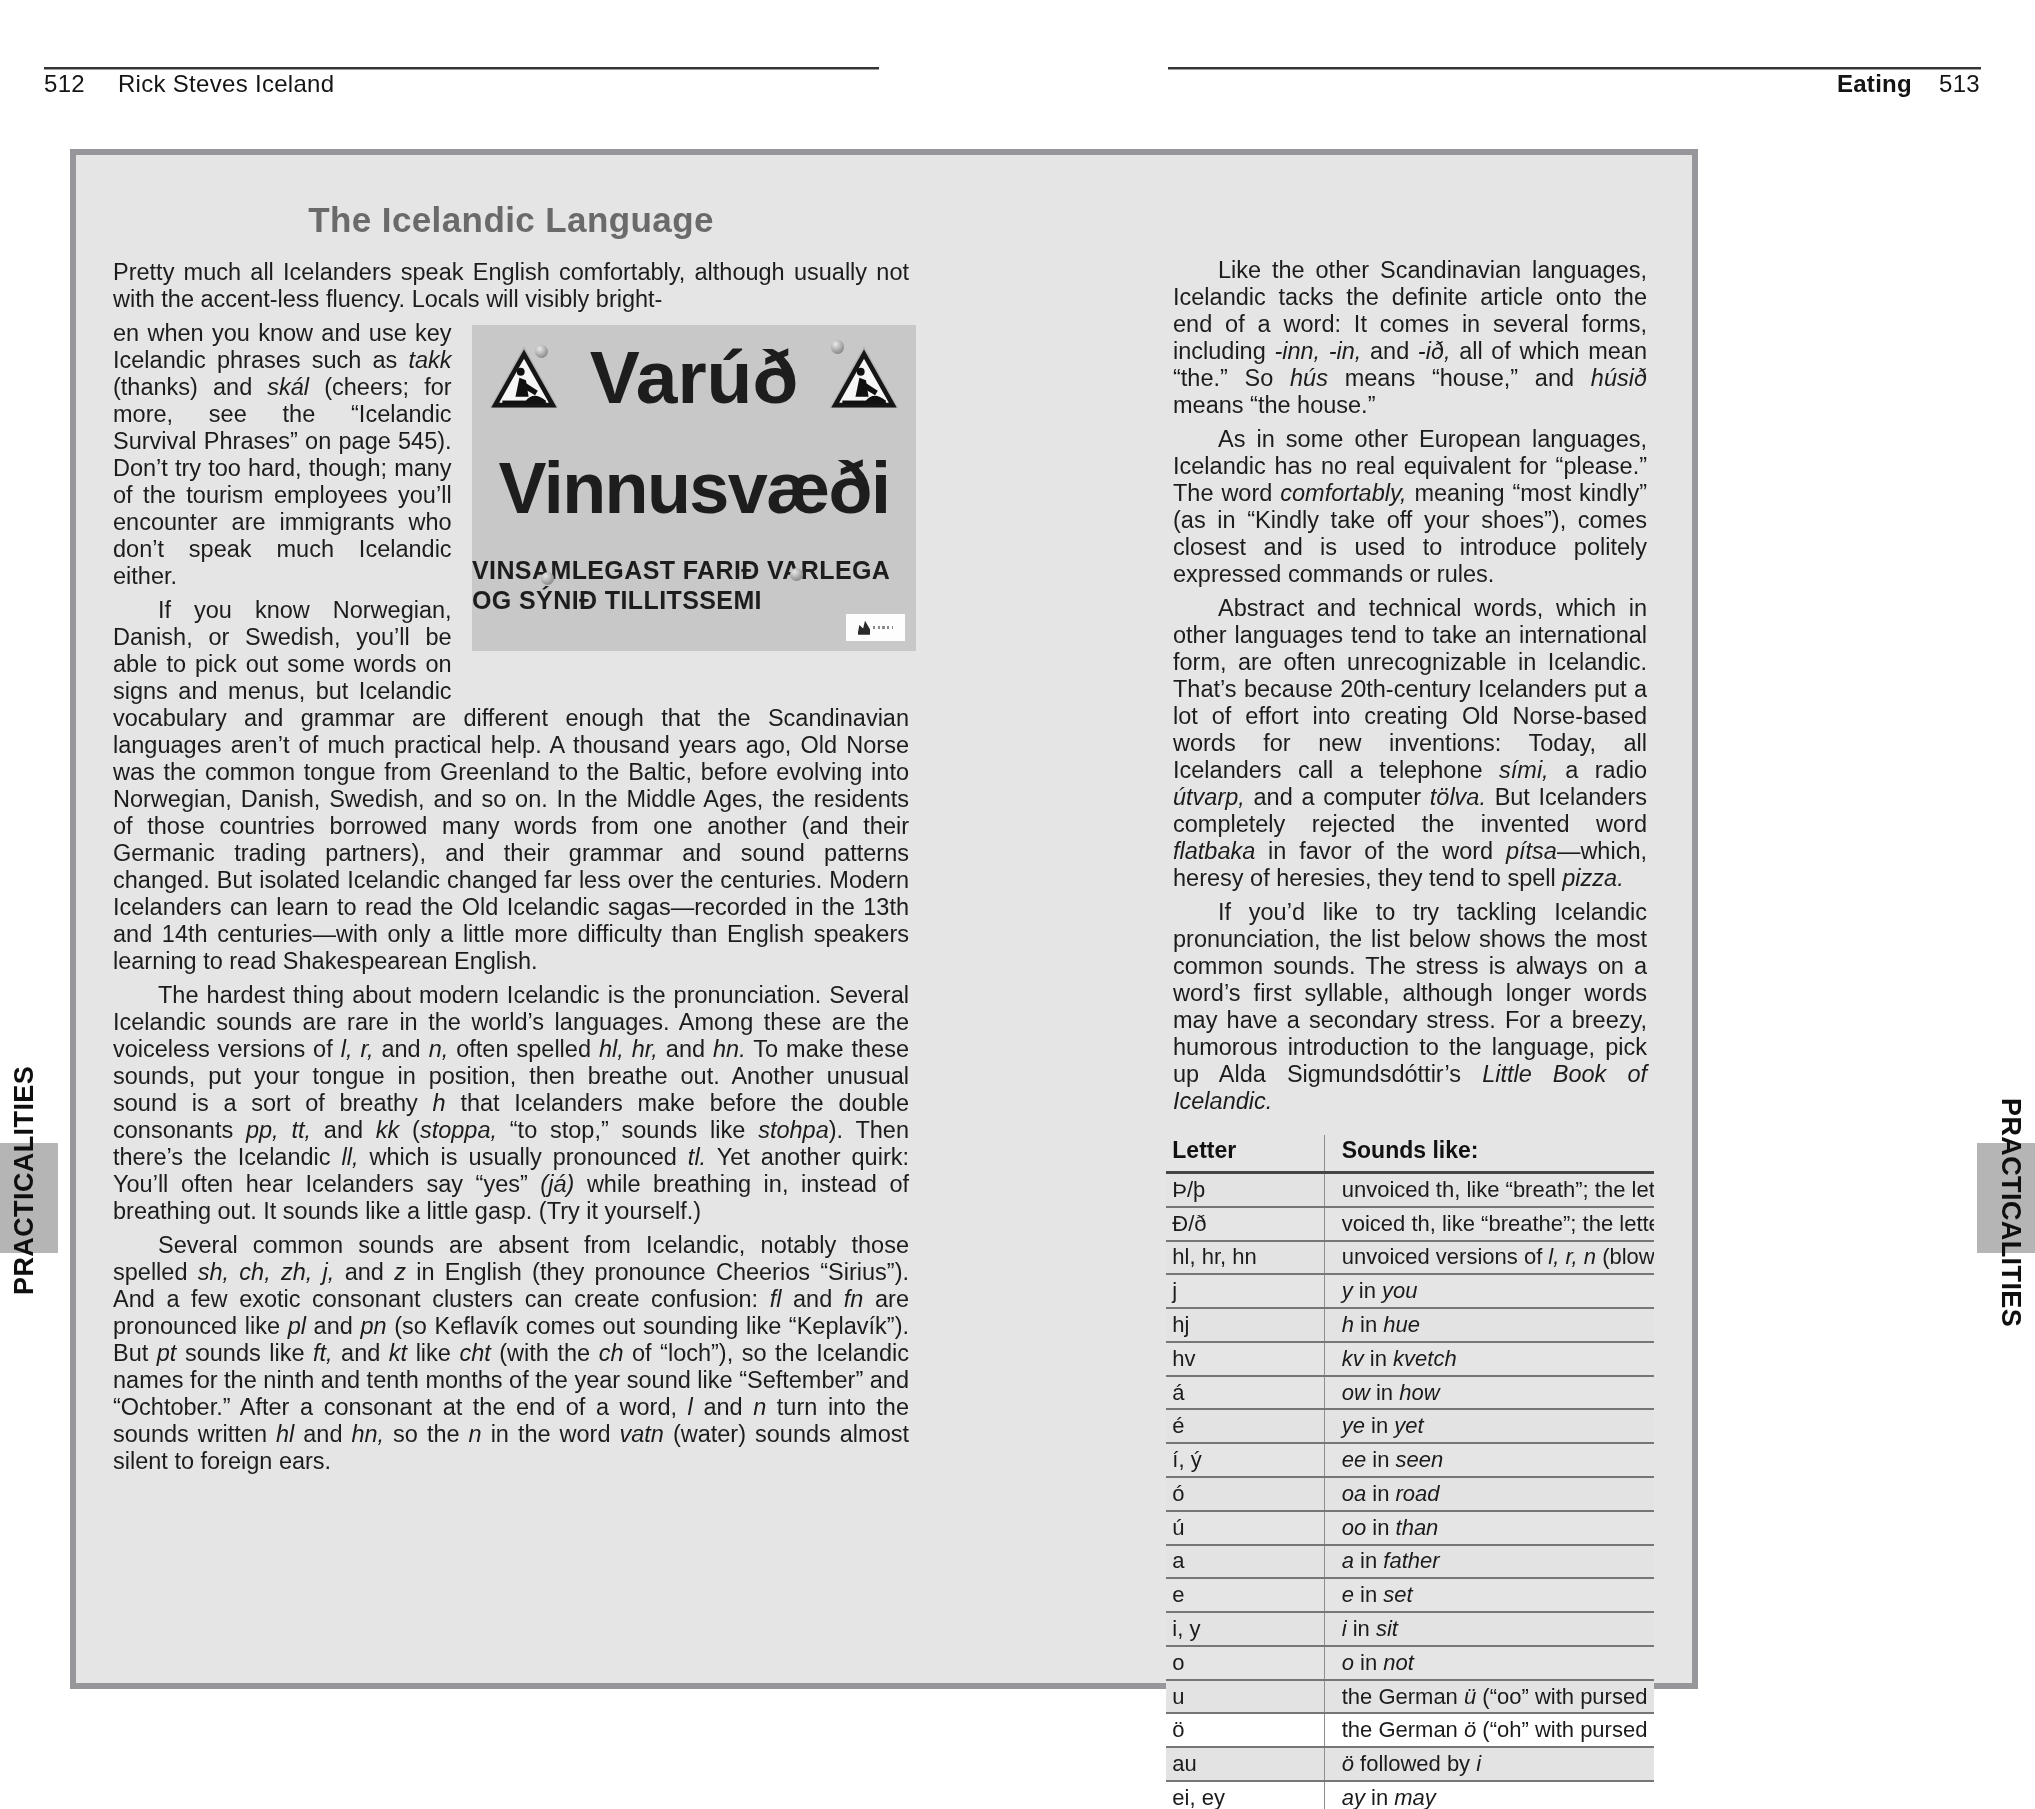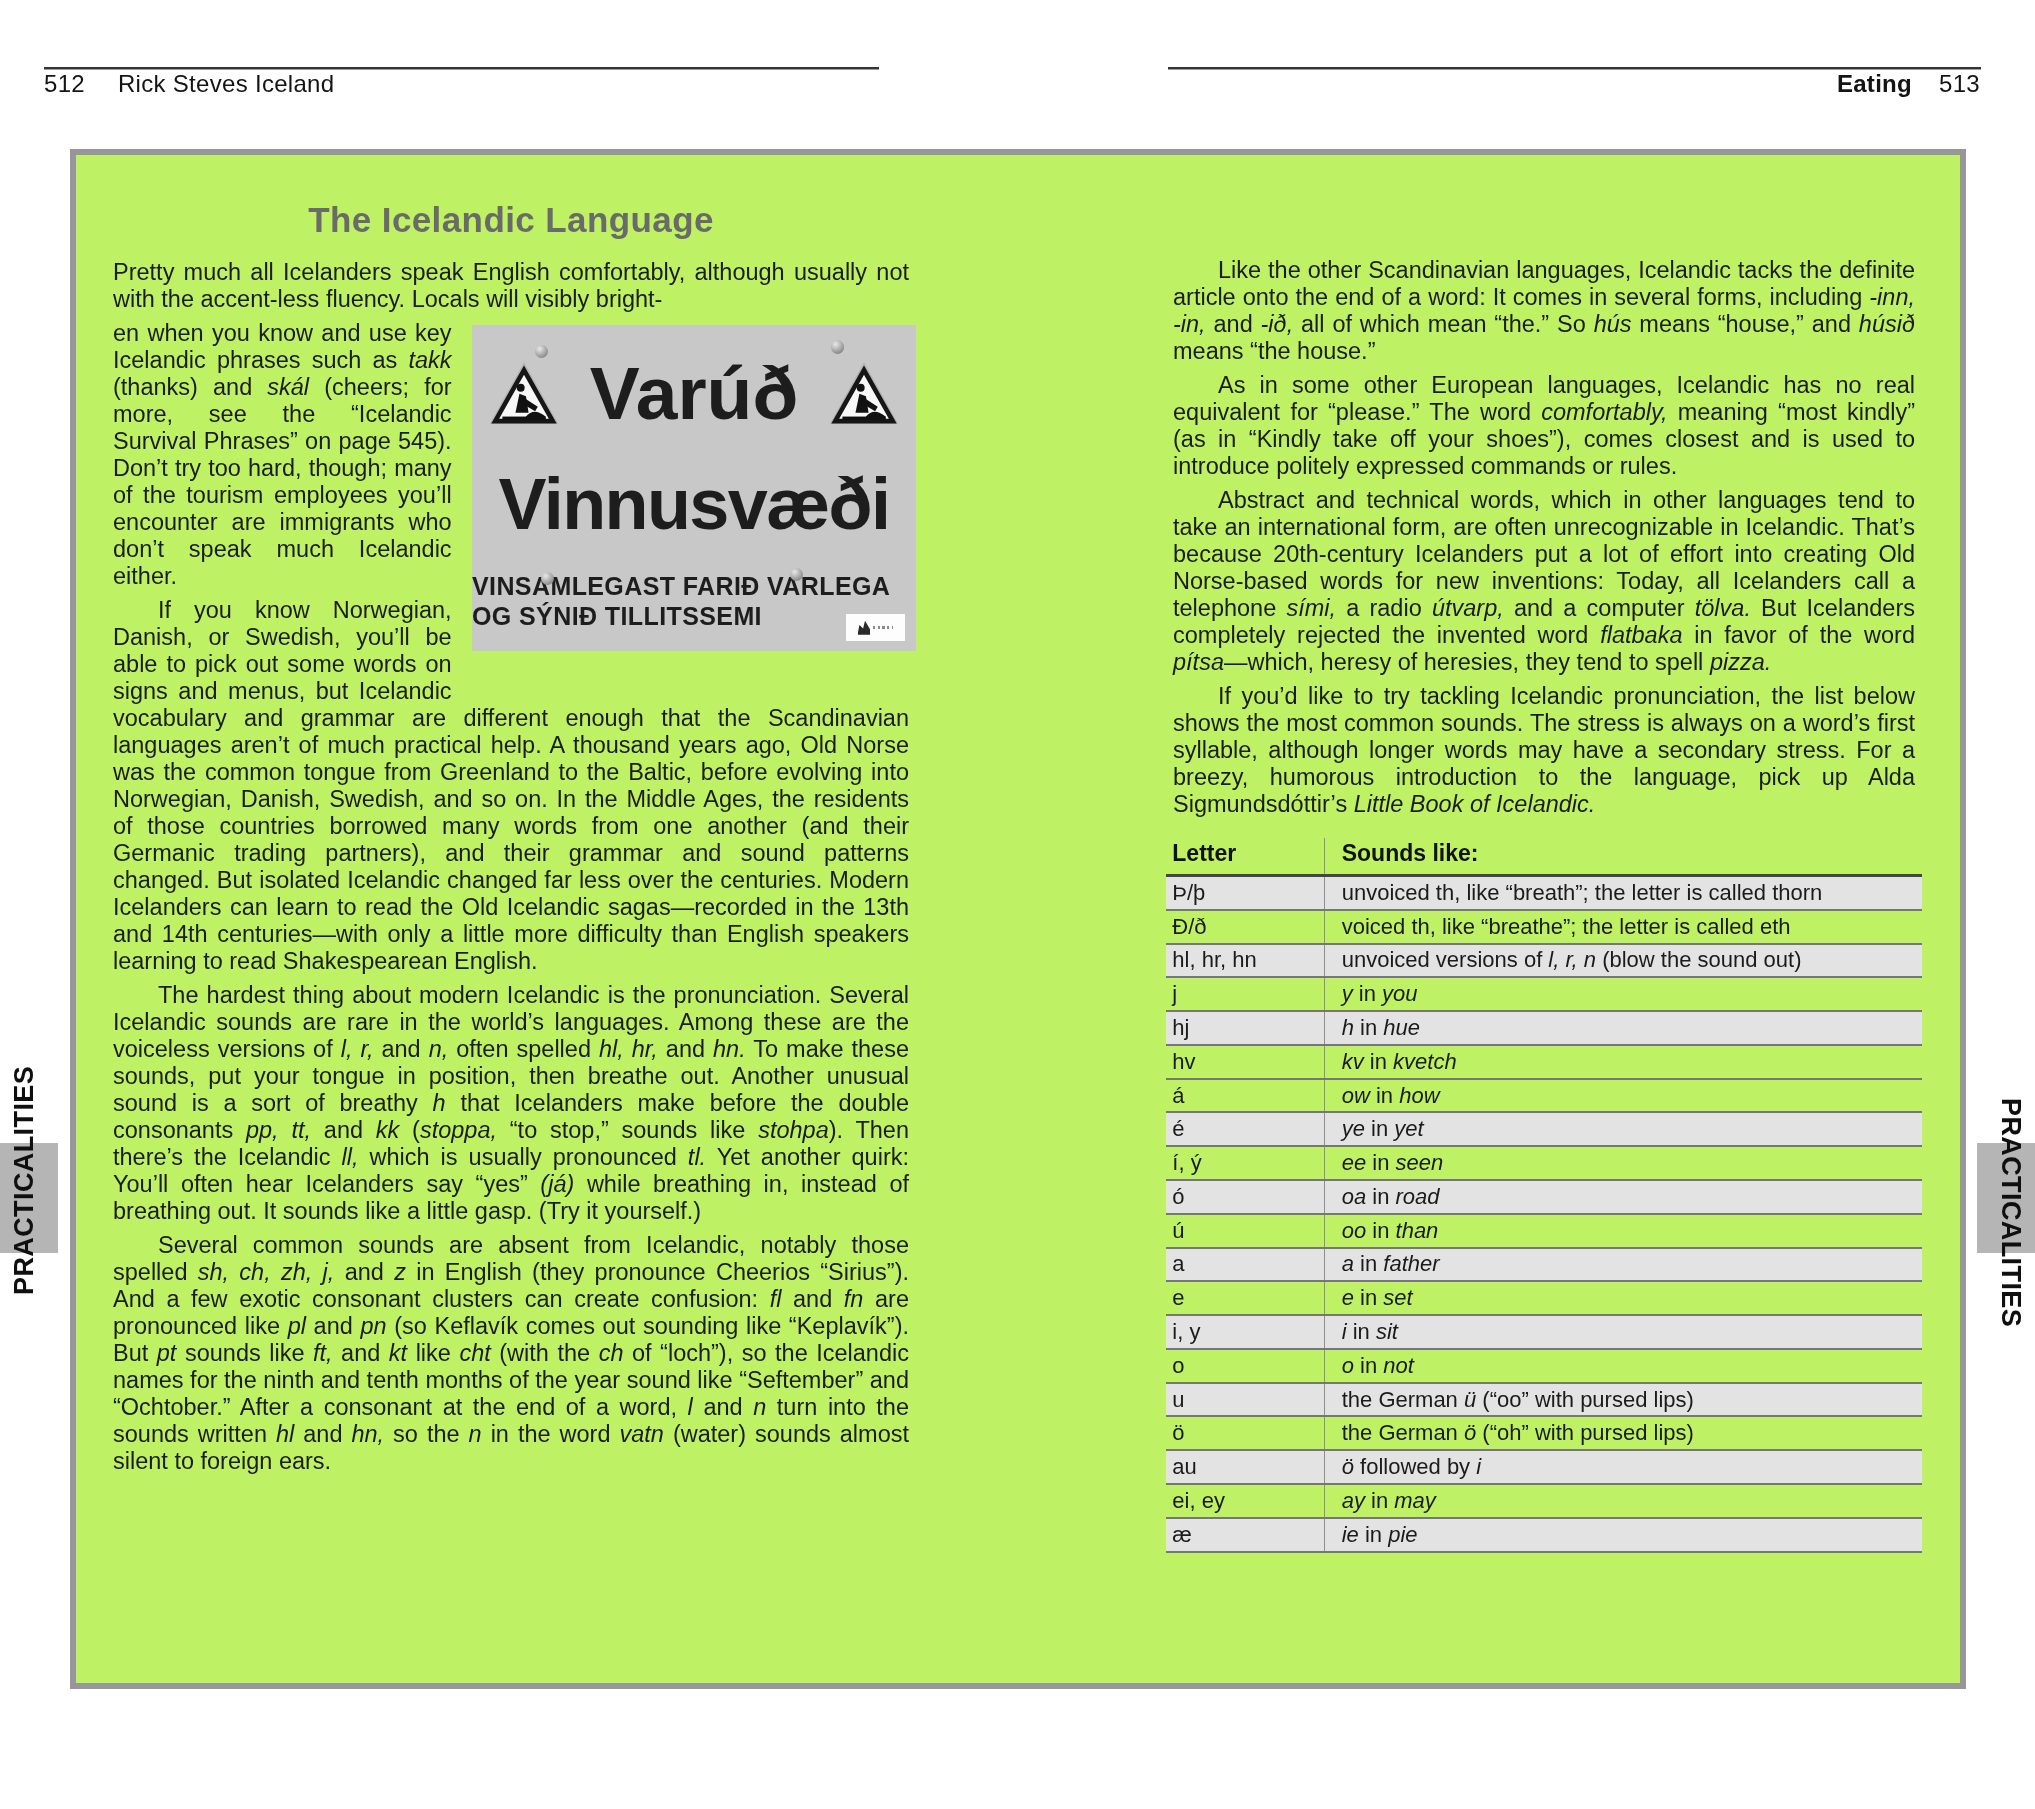--- a/index.html
+++ b/index.html
@@ -24,40 +24,40 @@
   .side-tab.right{right:0;}
   .side-label{
     position:absolute;top:1098px;height:197px;font-weight:bold;font-size:27px;color:#0f0f0f;
     writing-mode:vertical-rl;text-align:center;letter-spacing:0.4px;white-space:nowrap;
   }
   .side-label.left{left:9.4px;transform:rotate(180deg);}
   .side-label.right{right:9.4px;}
 
   
   .box{
-    position:absolute;left:70px;top:149px;width:1896px;height:1540px;box-sizing:border-box;
-    border:6.3px solid var(--box-border,#97979b);background:#bef264;
+    position:absolute;left:70px;top:149px;width:1628px;height:1540px;box-sizing:border-box;
+    border:6.3px solid var(--box-border,#97979b);background:#e5e5e5;
   }
   .box-inner{display:flex;box-sizing:border-box;height:100%;padding:45px 38px 31px 30px;gap:250px;}
   .col-left{width:810px;flex:0 0 810px;}
   .col-right{flex:1;padding-top:50px;}
 
   .box-title{
     text-align:center;color:var(--title-gray,#6a6a6a);font-size:35px;font-weight:bold;
     margin:0 0 19px 0;letter-spacing:0.4px;
   }
   p.body{margin:7px;text-align:justify;font-size:23.5px;line-height:27px;}
   p.body.indent{text-indent:45px;}
 
   
   .sign-fig{
     float:right;width:444px;height:326px;margin:4.7px 0 36px 20.4px;
     background:var(--sign-gray,#c8c8c8);position:relative;color:#1d1d1d;overflow:hidden;
   }
-  .sign-row1{display:flex;align-items:center;justify-content:center;gap:30px;margin-top:33px;}
+  .sign-row1{display:flex;align-items:center;justify-content:center;gap:30px;margin-top:17px;}
   .sign-heading{font-size:75px;font-weight:bold;line-height:.95;}
   .tri{width:72px;height:66px;flex:0 0 auto;}
   .sign-main{text-align:center;font-size:72px;font-weight:bold;line-height:1;margin-top:39px;letter-spacing:-1.6px;white-space:nowrap;}
   .sign-sub{text-align:left;font-weight:bold;font-size:25px;line-height:1.22;margin-top:31px;letter-spacing:0.4px;}
   .screw{
     position:absolute;width:13.3px;height:13.3px;border-radius:50%;
     background:radial-gradient(circle at 35% 30%, #e9e9e9, #9a9a9a 62%, #6e6e6e);
   }
   .screw.s1{left:63px;top:20.4px;}
   .screw.s2{left:359px;top:15.7px;}

